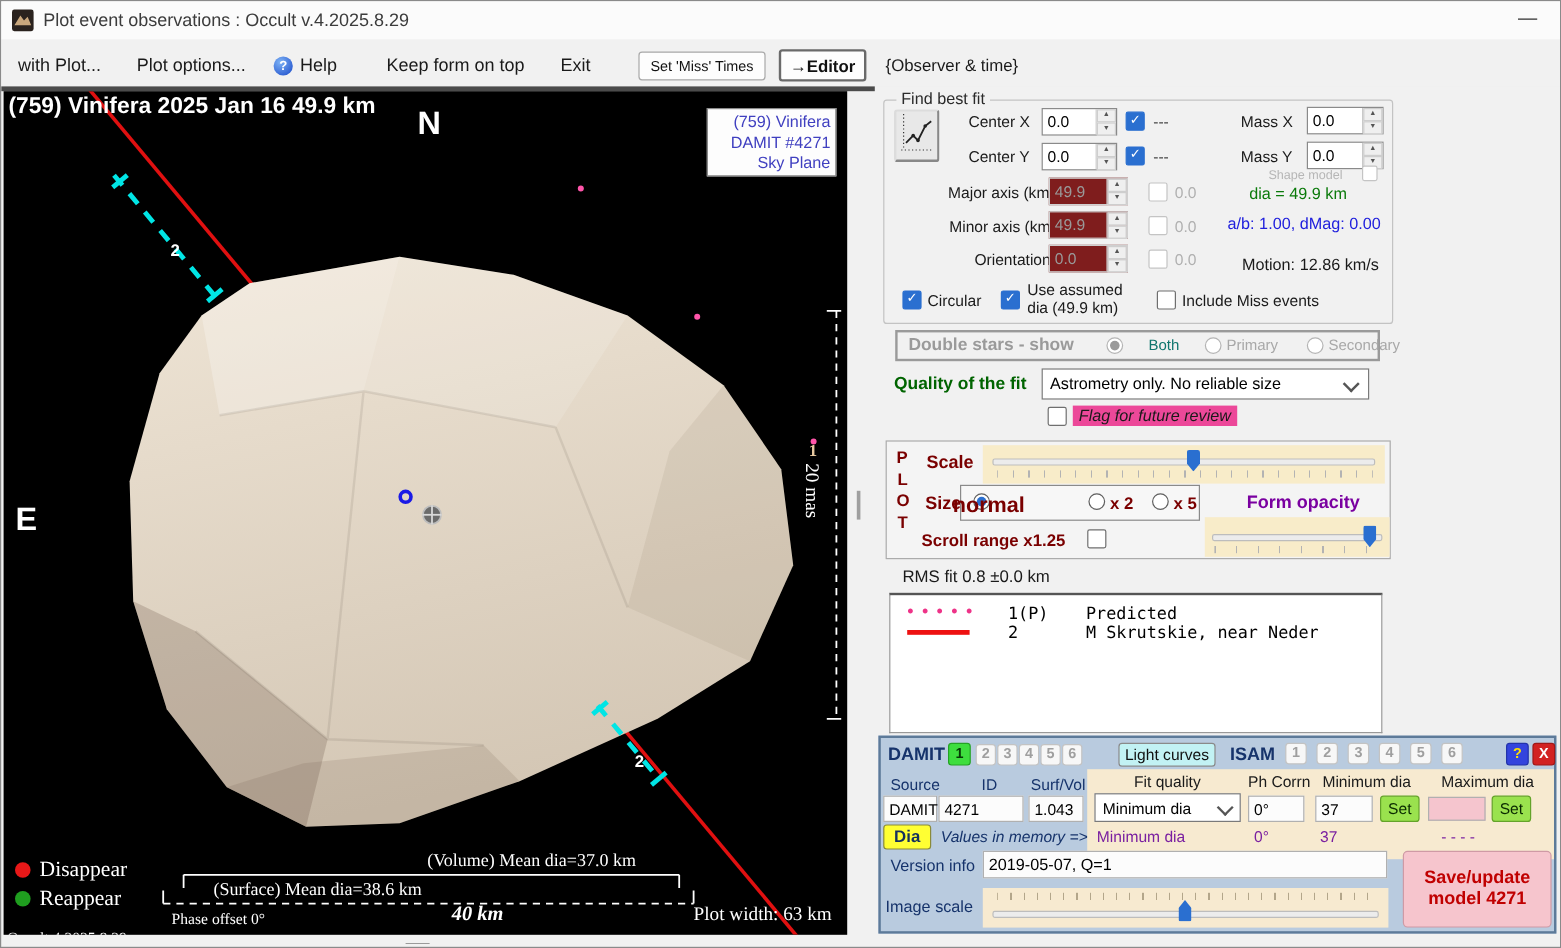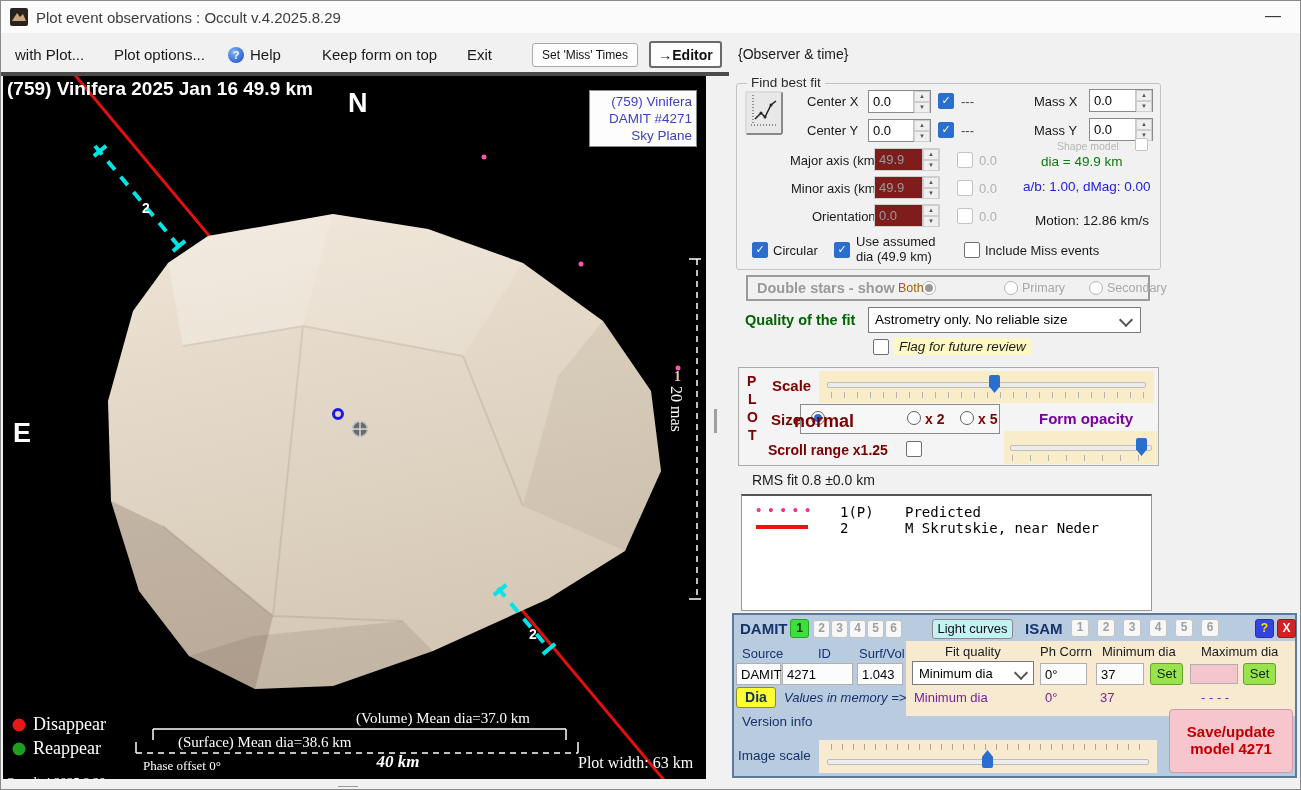--- a/index.html
+++ b/index.html
@@ -248,33 +248,33 @@
   <span class="lab" style="left:772px;top:242px">Circular</span>
   <span class="chk on" style="left:833px;top:241px"><span>✓</span></span>
   <span class="lab" style="left:855px;top:233px">Use assumed</span>
   <span class="lab" style="left:855px;top:248px">dia (49.9 km)</span>
   <span class="chk" style="left:963px;top:241px"></span>
   <span class="lab" style="left:984px;top:242px">Include Miss events</span>
 
   <div class="abs" style="left:745px;top:274px;width:404px;height:26px;border:2px solid #9a9a9a;box-sizing:border-box"></div>
   <span class="lab" style="left:756px;top:279px;font-weight:bold;color:#9a9a9a;font-size:14.5px">Double stars - show</span>
   <span class="rad on dis" style="left:921px;top:280px"></span>
-  <span class="lab" style="left:897px;top:280px;color:#a16207;font-size:12.5px">Both</span>
+  <span class="lab" style="left:956px;top:280px;color:#0f766e;font-size:12.5px">Both</span>
   <span class="rad dis" style="left:1003px;top:280px"></span>
   <span class="lab" style="left:1021px;top:280px;color:#a8a8a8;font-size:12.5px">Primary</span>
   <span class="rad dis" style="left:1088px;top:280px"></span>
   <span class="lab" style="left:1106px;top:280px;color:#a8a8a8;font-size:12.5px">Secondary</span>
 
   <span class="lab" style="left:744px;top:311px;font-weight:bold;color:#006400;font-size:14.5px">Quality of the fit</span>
   <div class="combo" style="left:867px;top:306px;width:273px;height:26px">
     <span class="cv">Astrometry only. No reliable size</span>
     <span class="chev" style="right:9px;top:7px"></span>
   </div>
   <span class="chk" style="left:872px;top:338px"></span>
-  <span class="lab" style="left:893px;top:337px;background:#fef9c3;font-style:italic;font-size:13.5px;padding:1px 5px">Flag for future review</span>
+  <span class="lab" style="left:893px;top:337px;background:#ec4899;font-style:italic;font-size:13.5px;padding:1px 5px">Flag for future review</span>
 
   <div class="abs" style="left:737px;top:366px;width:421px;height:99px;border:1px solid #ababab;background:#f4f4f4;box-sizing:border-box"></div>
   <span class="lab maroon" style="left:746px;top:372px;font-size:14px">P</span>
   <span class="lab maroon" style="left:747px;top:390px;font-size:14px">L</span>
   <span class="lab maroon" style="left:746px;top:408px;font-size:14px">O</span>
   <span class="lab maroon" style="left:747px;top:426px;font-size:14px">T</span>
   <span class="lab maroon" style="left:771px;top:376px;font-size:15px">Scale</span>
   <div class="sl" style="left:818px;top:370px;width:335px;height:32px">
     <span class="track" style="left:8px;right:8px;top:11px"></span>
     <span class="ticks" style="left:12px;right:10px;top:21px"></span>
@@ -354,20 +354,21 @@
     <span class="setb" style="left:509px;top:48px;width:33px;height:22px">Set</span>
 
     <span class="b3" style="left:2px;top:72px;width:40px;height:21px;line-height:19px;background:#ffff33;border:1px solid #8a8a3a;font-weight:bold;font-size:14px;color:#14305e">Dia</span>
     <span class="lab navy" style="left:50px;top:75px;font-style:italic">Values in memory =&gt;</span>
     <span class="lab" style="left:180px;top:75px;color:#7a1fa0">Minimum dia</span>
     <span class="lab" style="left:311px;top:75px;color:#7a1fa0">0°</span>
     <span class="lab" style="left:366px;top:75px;color:#7a1fa0">37</span>
     <span class="lab" style="left:467px;top:75px;color:#7a1fa0">- - - -</span>
 
     <span class="lab navy" style="left:8px;top:99px;font-size:13.5px">Version info</span>
+    <span class="fld" style="left:85px;top:94px;width:337px;height:23px;font-size:13.5px">2019-05-07, Q=1</span>
     <div class="b3" style="left:435px;top:94px;width:124px;height:64px;background:#f6c5cd;border:1px solid #cf9aa5;border-radius:4px">
       <div style="margin-top:13px;font-weight:bold;font-size:15px;color:#c00000">Save/update</div>
       <div style="font-weight:bold;font-size:15px;color:#c00000">model 4271</div>
     </div>
     <span class="lab navy" style="left:4px;top:133px;font-size:13.5px">Image scale</span>
     <div class="sl" style="left:85px;top:125px;width:338px;height:33px;background:#f7ead0">
       <span class="ticks" style="left:12px;right:12px;top:4px;background:repeating-linear-gradient(90deg,#b3a68a 0 1px,transparent 1px 11px)"></span>
       <span class="track" style="left:8px;right:8px;top:19px"></span>
       <span class="thumb up" style="left:163px;top:10px"></span>
     </div>

